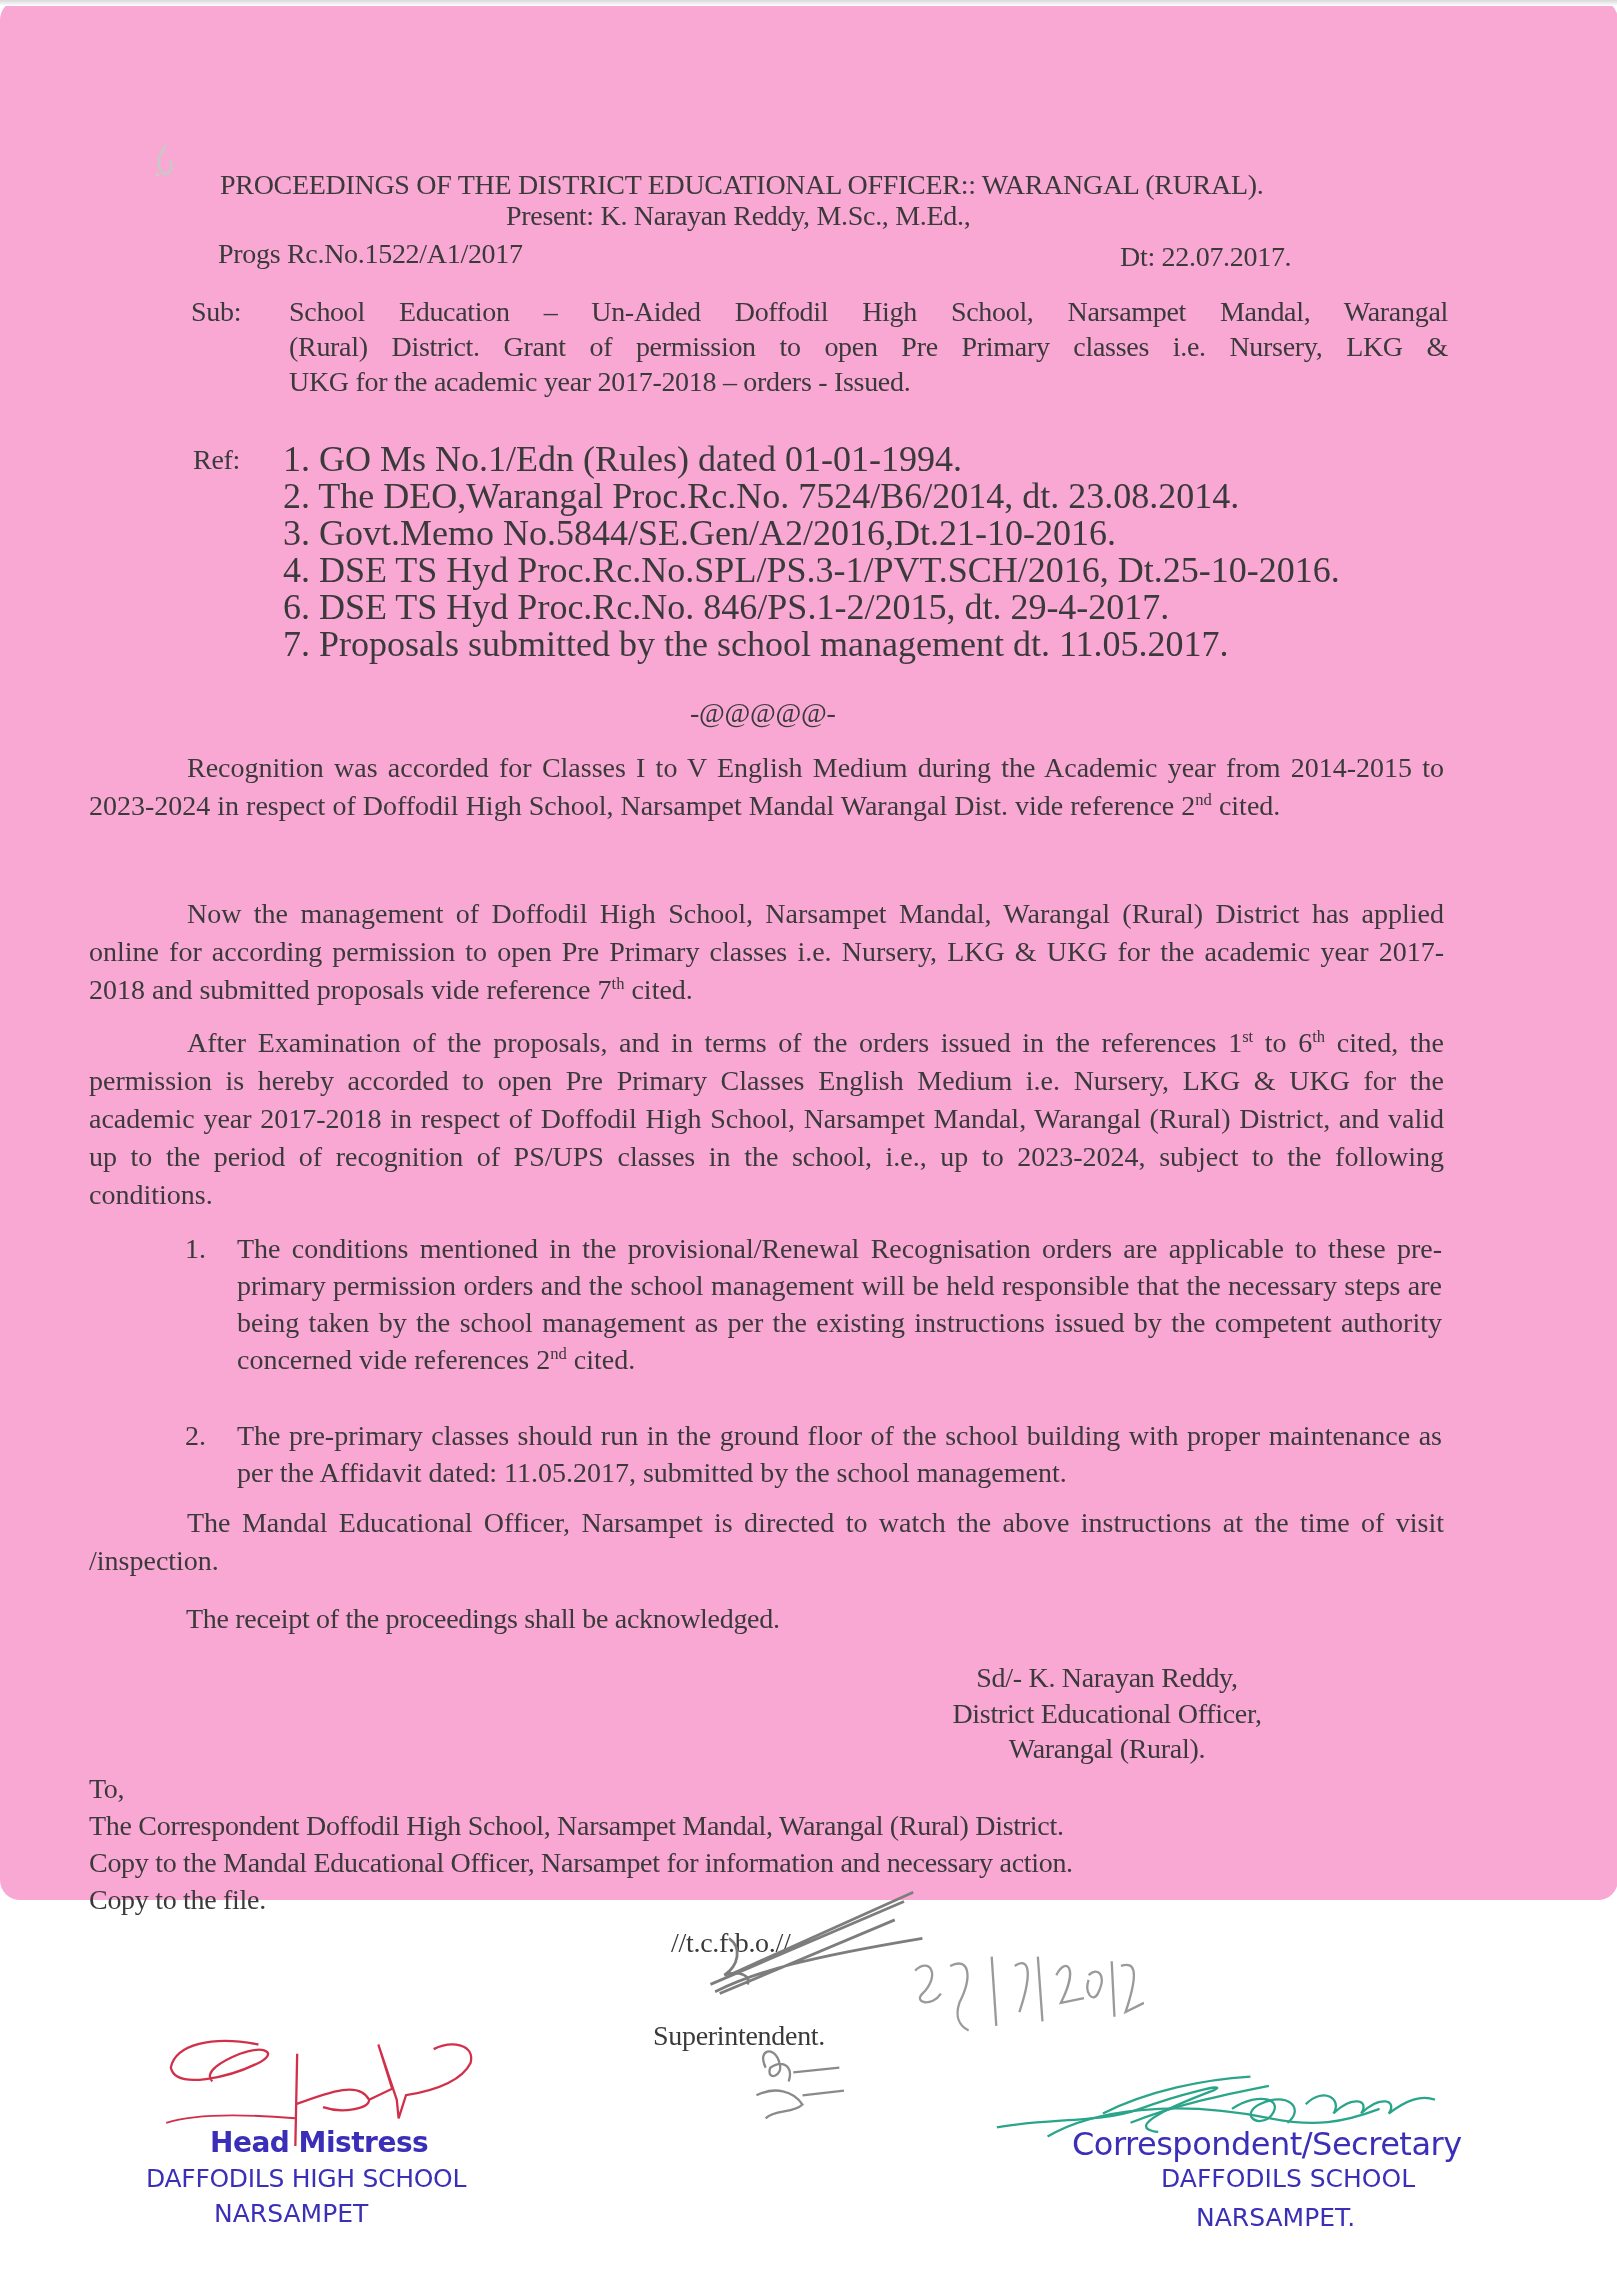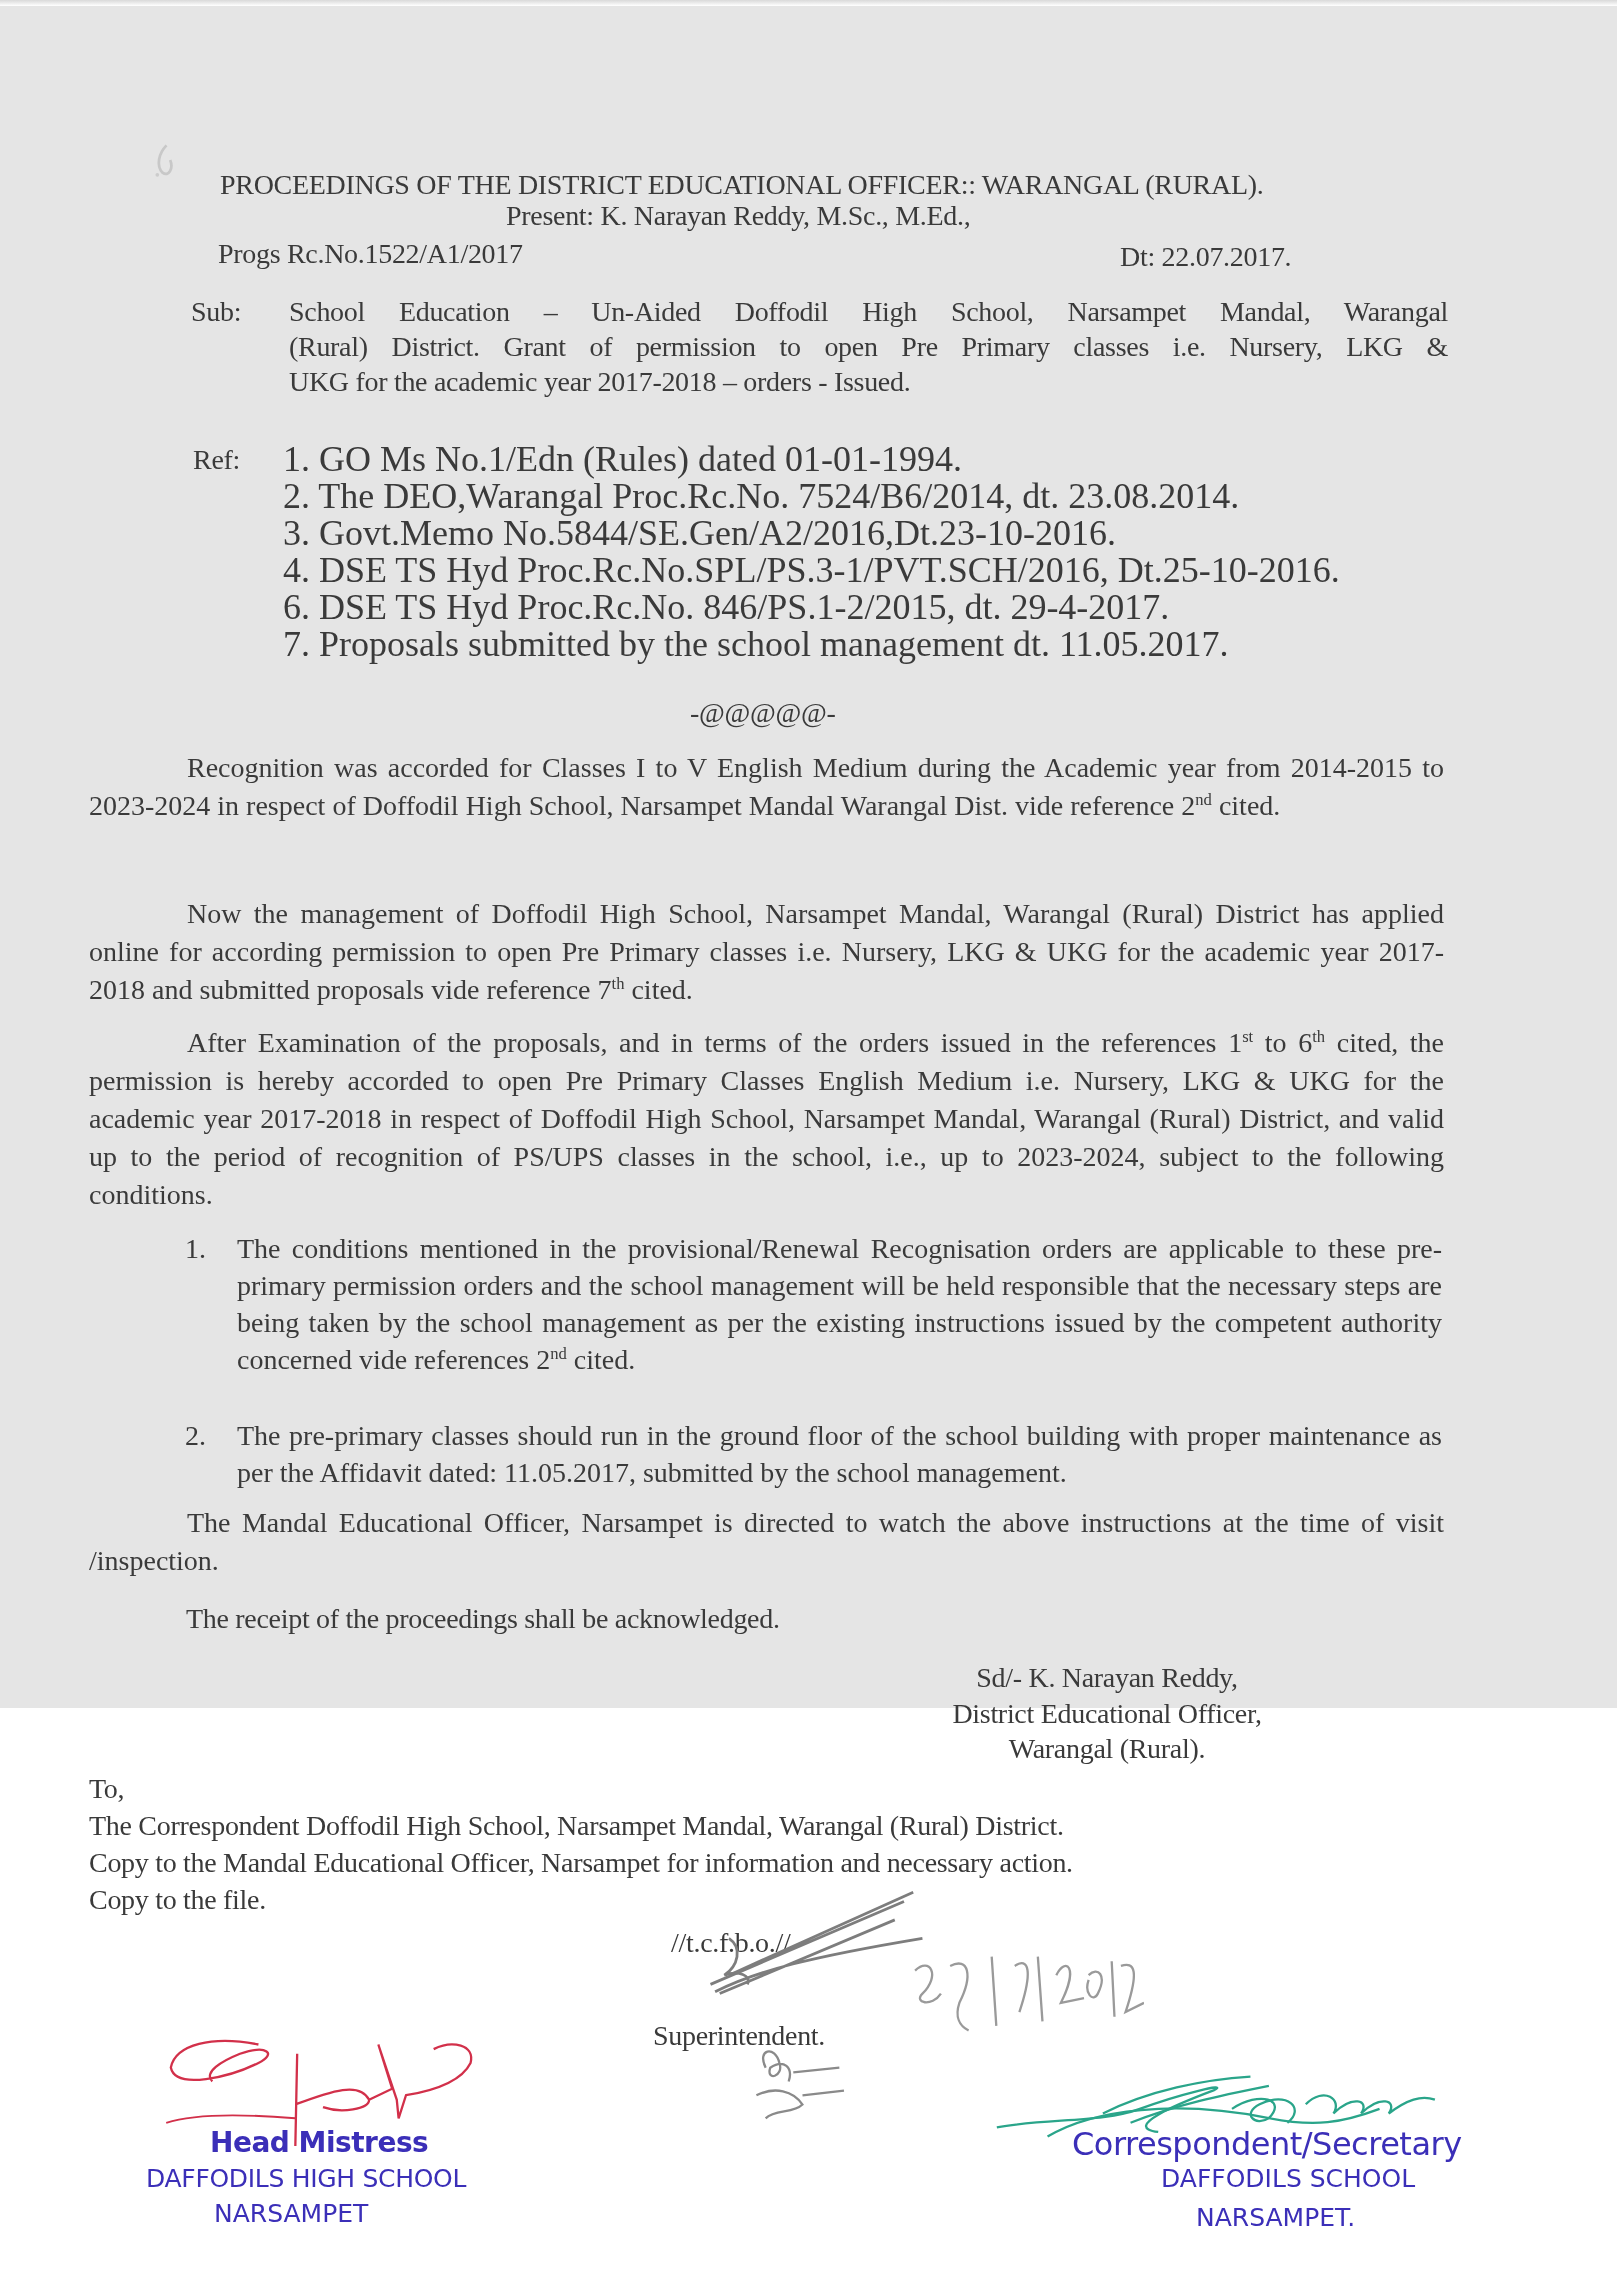--- a/index.html
+++ b/index.html
@@ -1,18 +1,18 @@
 <!DOCTYPE html>
 <html style="font-size:14.8px"><head>
 <meta charset="utf-8">
 <style>
   html, body { margin: 0; padding: 0; background: #ffffff; }
   body { width: 1618px; height: 2288px; position: relative; overflow: hidden;
          font-family: "Liberation Serif", "DejaVu Serif", serif; color: #3a3a3a; }
-  .page { position: absolute; left: 0; top: 0; width: 1618px; height: 1708px; background: #e5e5e5; }
+  .page { position: absolute; left: 0; top: 0; width: 1618px; height: 1900px; background: #f9a8d4; border-radius: 20px; }
   .topline { position: absolute; left: 0; top: 0; width: 1618px; height: 5.5px;
              background: linear-gradient(#d9d9d9, #ffffff); }
   .txt { position: absolute; font-size: 28px; line-height: 37px; white-space: nowrap; letter-spacing: -0.3px; }
   .just { position: absolute; font-size: 28px; line-height: 38px; text-align: justify; }
   .just p { margin: 0; }
   .center { text-align: center; }
   sup { font-size: 16.6px; line-height: 0; vertical-align: super; }
   .ref-list { position: absolute; left: 283px; top: 441px; font-size: 36px; line-height: 37px; white-space: nowrap; }
   .ref-list div { height: 37px; }
   .cond { position: absolute; left: 185px; font-size: 28px; line-height: 37px; }
@@ -40,21 +40,21 @@
 
   <div class="txt" style="left:191px;top:293px;">Sub:</div>
   <div class="txt" style="left:289px;top:293px;width:1159px;text-align:justify;text-align-last:justify;">School Education – Un-Aided Doffodil High School, Narsampet Mandal, Warangal</div>
   <div class="txt" style="left:289px;top:328px;width:1159px;text-align:justify;text-align-last:justify;">(Rural) District. Grant of permission to open Pre Primary classes i.e. Nursery, LKG &amp;</div>
   <div class="txt" style="left:289px;top:363px;">UKG  for the academic year 2017-2018 – orders - Issued.</div>
 
   <div class="txt" style="left:193px;top:441px;">Ref:</div>
   <div class="ref-list">
     <div>1. GO Ms No.1/Edn (Rules) dated 01-01-1994.</div>
     <div>2. The DEO,Warangal Proc.Rc.No. 7524/B6/2014, dt. 23.08.2014.</div>
-    <div>3. Govt.Memo No.5844/SE.Gen/A2/2016,Dt.23-10-2016.</div>
+    <div>3. Govt.Memo No.5844/SE.Gen/A2/2016,Dt.21-10-2016.</div>
     <div>4. DSE TS Hyd Proc.Rc.No.SPL/PS.3-1/PVT.SCH/2016, Dt.25-10-2016.</div>
     <div>6. DSE TS Hyd Proc.Rc.No. 846/PS.1-2/2015, dt. 29-4-2017.</div>
     <div>7. Proposals submitted by the school management dt.  11.05.2017.</div>
   </div>
 
   <div class="txt" style="left:690px;top:694px;">-@@@@@-</div>
 
   <div class="just" style="left:89px;top:749px;width:1355px;">
     <p style="text-indent:98px;"><span>Recognition was accorded for Classes I to V English Medium during the Academic year from 2014-2015 to 2023-2024 in respect of Doffodil High School, Narsampet Mandal  Warangal Dist. vide reference 2</span><sup>nd</sup><span> cited.</span></p>
   </div>

